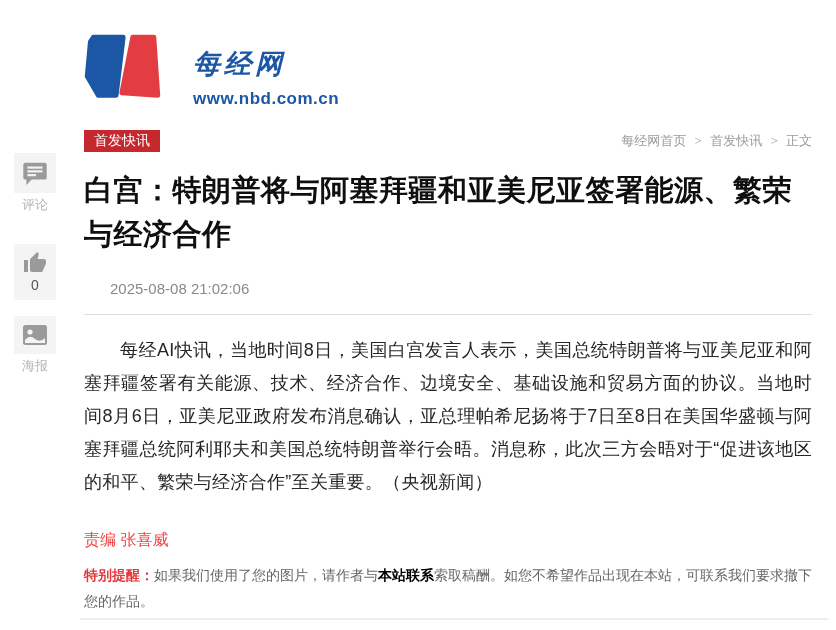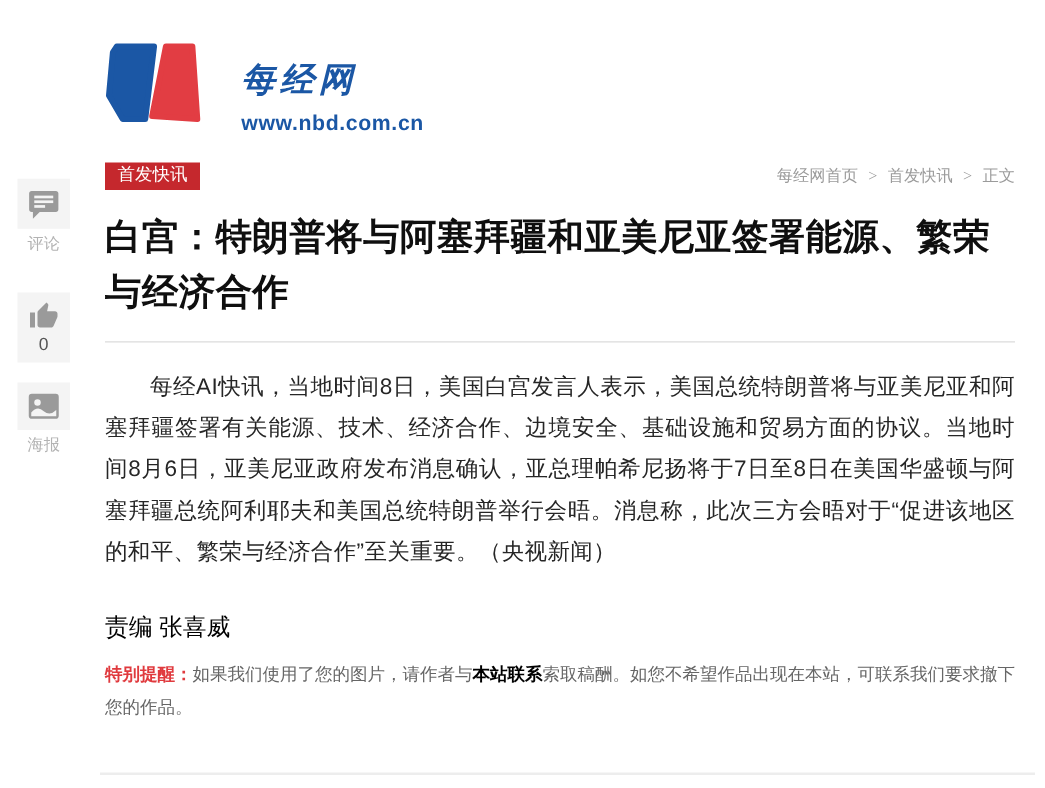--- a/index.html
+++ b/index.html
@@ -6,21 +6,21 @@
   html, body {
     width: 836px; height: 630px;
     background: #ffffff;
     font-family: "Liberation Sans", "DejaVu Sans", sans-serif;
     overflow: hidden;
   }
   .page { position: relative; width: 836px; height: 630px; }
 
   
   .share-bar {
-    position: absolute; left: 14px; top: 143px; width: 42px;
+    position: absolute; left: 14px; top: 153px; width: 42px;
     display: flex; flex-direction: column; align-items: center;
   }
   .share-block { display: flex; flex-direction: column; align-items: center; cursor: pointer; }
   .icon-box {
     width: 42px; background: #f4f4f4;
     display: flex; flex-direction: column; align-items: center; justify-content: center;
   }
   .icon-box.h40 { height: 40px; }
   .icon-box.h56 { height: 56px; }
   .icon-box.h38 { height: 38px; }
@@ -66,21 +66,21 @@
   .pub-date { margin-top: 24px; padding-left: 26px; font-size: 15px; color: #8a8a8a; }
   .date-rule { border: none; border-top: 1px solid #dcdcdc; margin-top: 17px; }
 
   
   .article-body {
     margin-top: 19px; font-size: 18px; line-height: 33px; color: #262626;
     text-align: justify; text-indent: 2em; letter-spacing: 0.3px;
   }
 
   
-  .editor-line { margin-top: 31px; font-size: 19px; color: #000000; }
+  .editor-line { margin-top: 31px; font-size: 16px; color: #ef4444; }
   .notice { margin-top: 11px; font-size: 14px; line-height: 26px; color: #666666; text-align: justify; }
   .notice-prefix { font-weight: bold; }
   .notice-link { font-weight: bold; text-decoration: none; cursor: pointer; }
 
   .bottom-rule { position: absolute; left: 80px; top: 618px; width: 748px; border: none; border-top: 2px solid #ededed; }
 </style>
 </head>
 <body>
 
 <div class="page">
@@ -142,20 +142,21 @@
         <a>每经网首页</a>
         <span class="sep">&gt;</span>
         <a>首发快讯</a>
         <span class="sep">&gt;</span>
         <span>正文</span>
       </nav>
     </div>
 
     <h1 class="article-title">白宫：特朗普将与阿塞拜疆和亚美尼亚签署能源、繁荣与经济合作</h1>
 
+    <div class="pub-date">2025-08-08 21:02:06</div>
 
     <hr class="date-rule">
 
     <p class="article-body">每经AI快讯，当地时间8日，美国白宫发言人表示，美国总统特朗普将与亚美尼亚和阿塞拜疆签署有关能源、技术、经济合作、边境安全、基础设施和贸易方面的协议。当地时间8月6日，亚美尼亚政府发布消息确认，亚总理帕希尼扬将于7日至8日在美国华盛顿与阿塞拜疆总统阿利耶夫和美国总统特朗普举行会晤。消息称，此次三方会晤对于“促进该地区的和平、繁荣与经济合作”至关重要。（央视新闻）</p>
 
     <div class="editor-line">责编 张喜威</div>
 
     <div class="notice">
       <span class="notice-prefix" style="color:#e03a3e;">特别提醒：</span><span>如果我们使用了您的图片，请作者与</span><a class="notice-link" style="color:#000000;">本站联系</a><span>索取稿酬。如您不希望作品出现在本站，可联系我们要求撤下您的作品。</span>
     </div>

